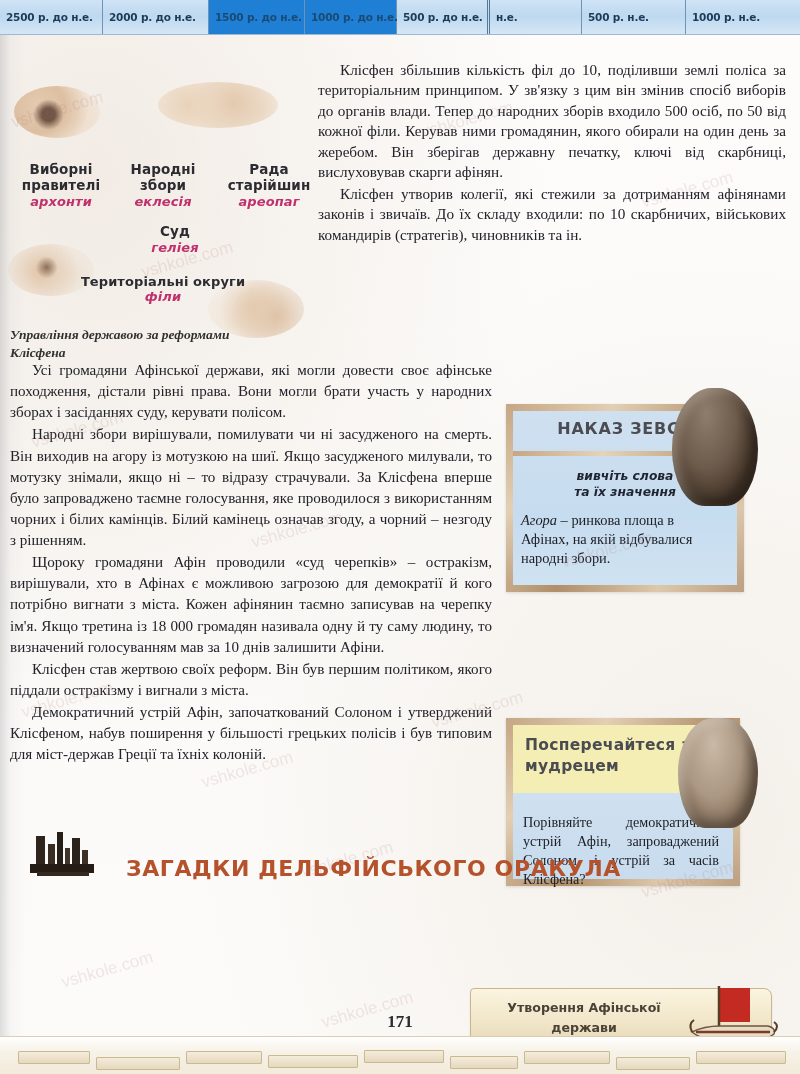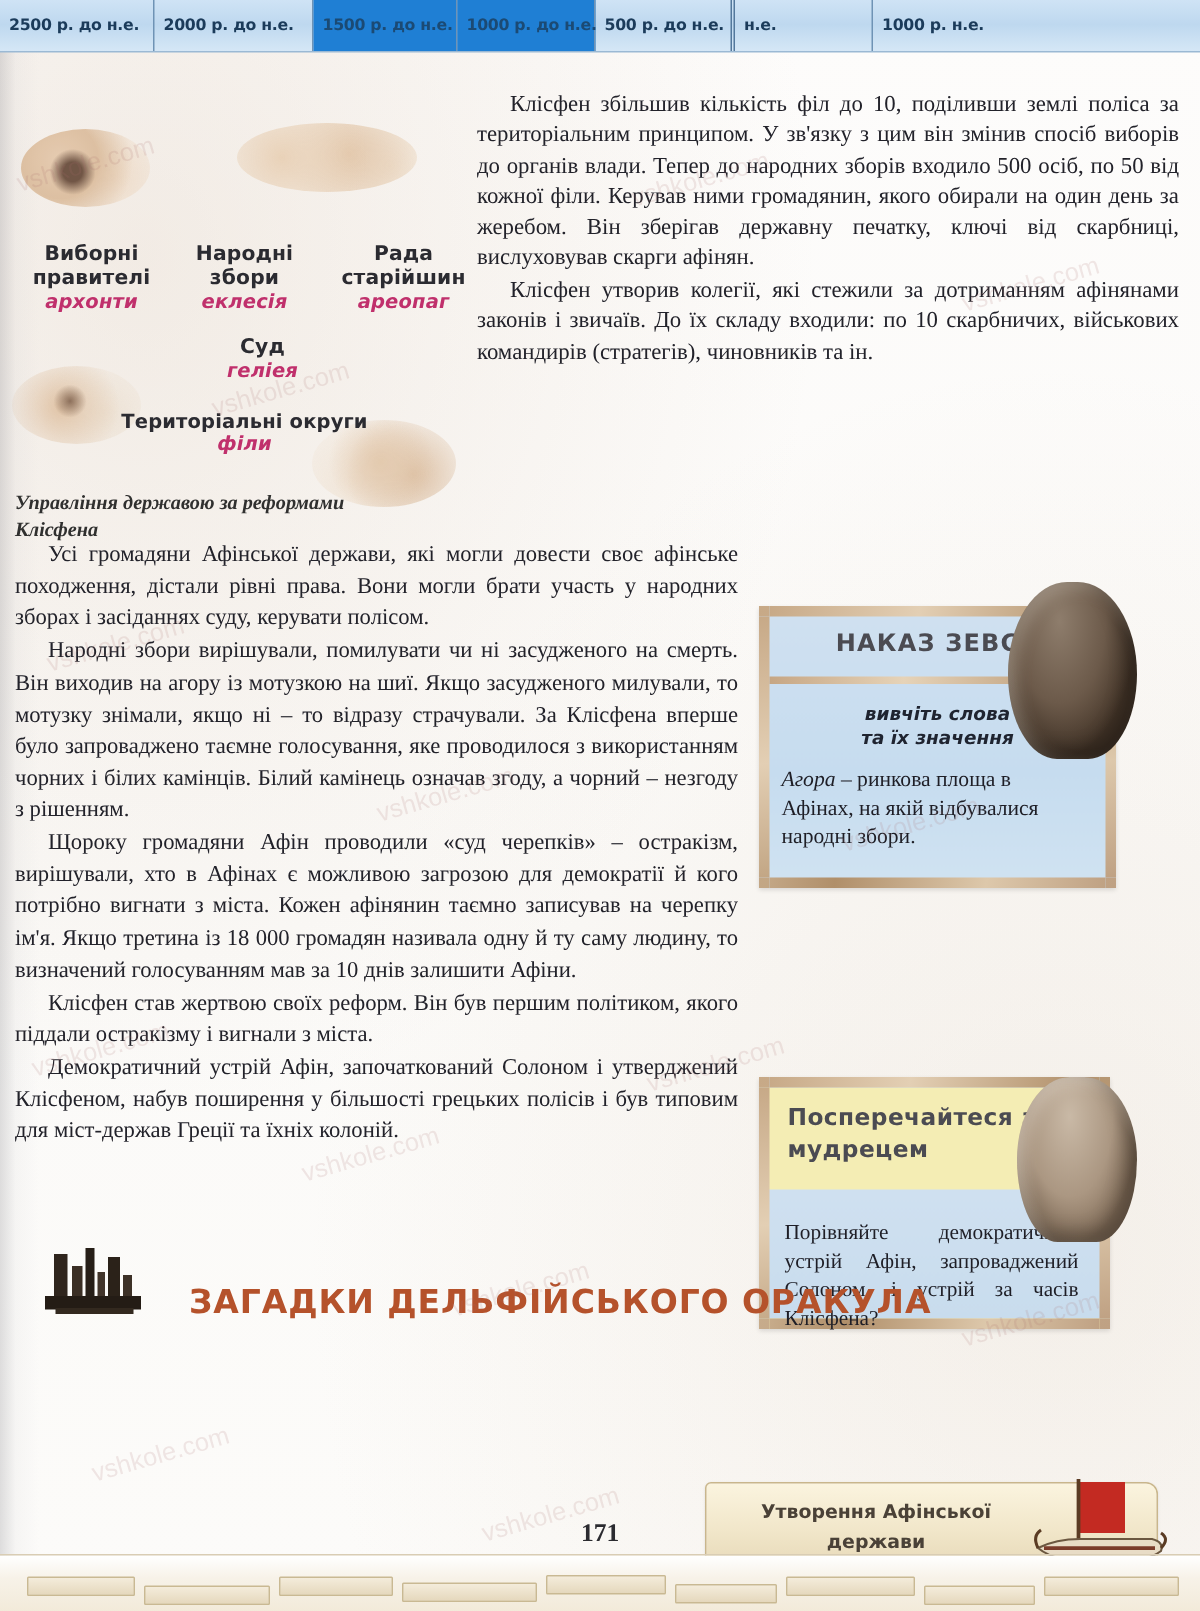--- a/index.html
+++ b/index.html
@@ -405,20 +405,23 @@
         <span>1500 р. до н.е.</span>
       </div>
     <div class="tl-cell active" style="width:92px">
         <span>1000 р. до н.е.</span>
       </div>
     <div class="tl-cell thick" style="width:93px">
         <span>500 р. до н.е.</span>
       </div>
     <div class="tl-cell" style="width:92px">
         <span>н.е.</span>
+      </div>
+    <div class="tl-cell" style="width:104px">
+        <span>500 р. н.е.</span>
       </div>
     <div class="tl-cell" style="width:114px">
         <span>1000 р. н.е.</span>
       </div>
   </div>
 
   <div class="diagram">
     <div class="frag frag-a"></div>
     <div class="frag frag-b"></div>
     <div class="frag frag-c"></div>

